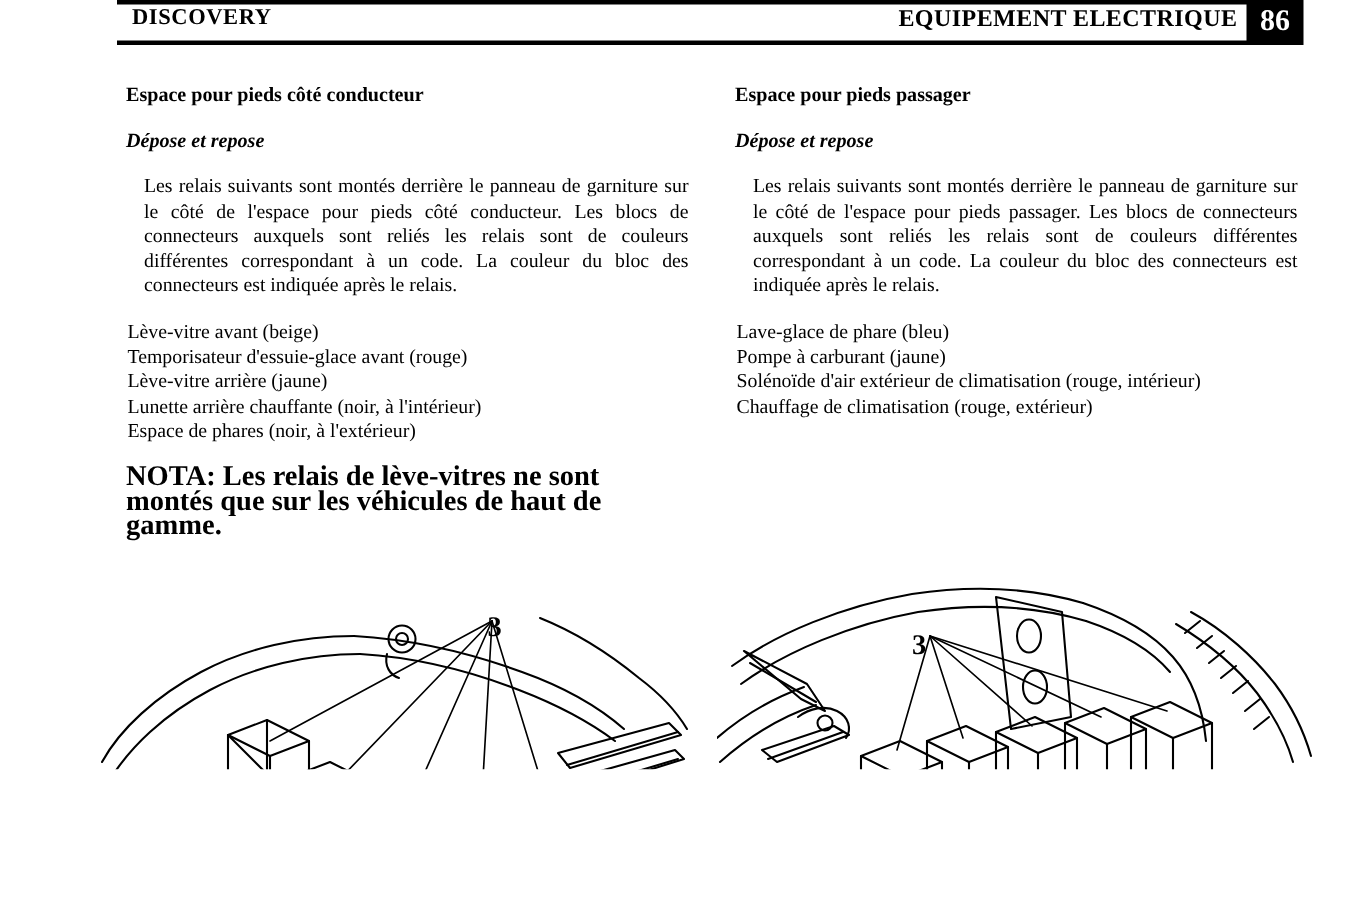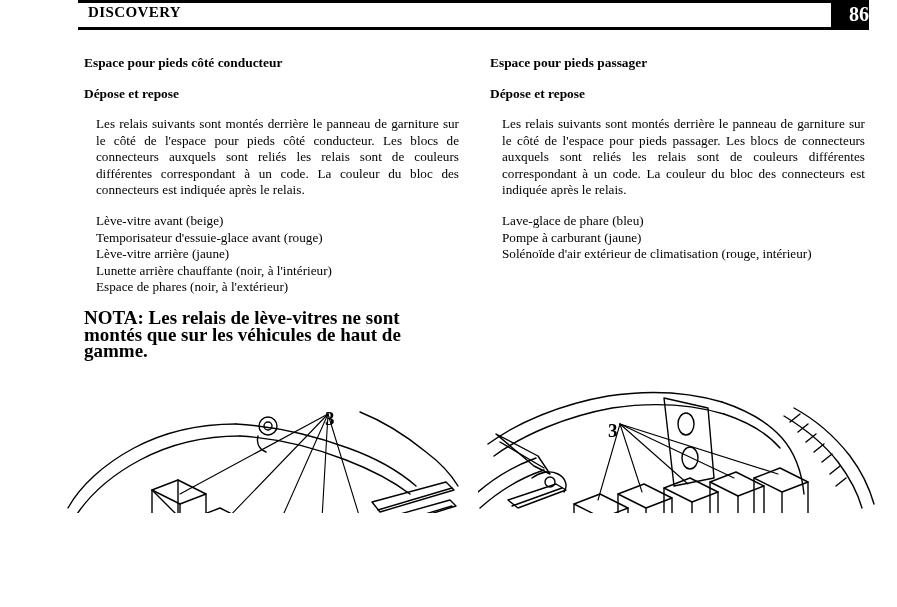--- a/index.html
+++ b/index.html
@@ -63,21 +63,21 @@
     position: absolute;
     right: 28px;
     top: -1px;
     width: 38px;
     height: 31px;
     background: #000;
     color: #fff;
     font-family: "Liberation Serif", serif;
     font-weight: bold;
     font-size: 20px;
-    text-align: right;
+    text-align: center;
     line-height: 31px;
   }
 
   
   .col {
     position: absolute;
     top: 55px;
     font-size: 13.2px;
     line-height: 16.5px;
   }
@@ -86,29 +86,30 @@
 
   .sec-title {
     font-weight: bold;
     font-size: 13.4px;
     margin: 0 0 14px 0;
   }
   .sub-title {
     font-weight: bold;
     font-size: 13.4px;
     margin: 0 0 14px 0;
+    font-style: italic;
   }
   .para {
     margin: 0 0 14px 12px;
     text-align: justify;
     font-size: 13.2px;
     line-height: 16.6px;
   }
   .list {
-    margin: 0 0 14px 12px;
+    margin: 0 0 14px 1px;
     padding: 0;
     list-style: none;
   }
   .list li {
     margin: 0;
     padding: 0;
     font-size: 13.2px;
     line-height: 16.6px;
   }
   .note {
@@ -145,20 +146,21 @@
   .callout-right { left: 608px; top: 420px; }
 </style>
 </head>
 <body>
 
 <div class="page">
 
   <div class="header">
     <div class="header-rule-top"></div>
     <div class="header-left">DISCOVERY</div>
+    <div class="header-right">EQUIPEMENT ELECTRIQUE</div>
     <div class="page-number">86</div>
     <div class="header-rule-bottom"></div>
   </div>
 
   <div class="col col-left">
     <div class="sec-title">Espace pour pieds côté conducteur</div>
     <div class="sub-title">Dépose et repose</div>
     <p class="para">Les relais suivants sont montés derrière le panneau de garniture sur le côté de l'espace pour pieds côté conducteur. Les blocs de connecteurs auxquels sont reliés les relais sont de couleurs différentes correspondant à un code. La couleur du bloc des connecteurs est indiquée après le relais.</p>
     <ul class="list">
       <li>Lève-vitre avant (beige)</li>
@@ -171,20 +173,21 @@
   </div>
 
   <div class="col col-right">
     <div class="sec-title">Espace pour pieds passager</div>
     <div class="sub-title">Dépose et repose</div>
     <p class="para">Les relais suivants sont montés derrière le panneau de garniture sur le côté de l'espace pour pieds passager. Les blocs de connecteurs auxquels sont reliés les relais sont de couleurs différentes correspondant à un code. La couleur du bloc des connecteurs est indiquée après le relais.</p>
     <ul class="list">
       <li>Lave-glace de phare (bleu)</li>
       <li>Pompe à carburant (jaune)</li>
       <li>Solénoïde d'air extérieur de climatisation (rouge, intérieur)</li>
+      <li>Chauffage de climatisation (rouge, extérieur)</li>
     </ul>
   </div>
 
   <div class="figure fig-left">
     <svg width="400" height="217" viewBox="0 0 400 217" xmlns="http://www.w3.org/2000/svg">
       <g fill="none" stroke="#000" stroke-width="1.4" stroke-linejoin="round" stroke-linecap="round">
 
         <path d="M8,118 C20,96 44,74 74,58 C104,42 140,34 176,34"></path>
         <path d="M12,132 C26,108 50,86 80,70 C110,54 146,46 180,46"></path>
         <path d="M176,34 C210,36 250,44 288,58 C316,68 340,82 356,96"></path>

